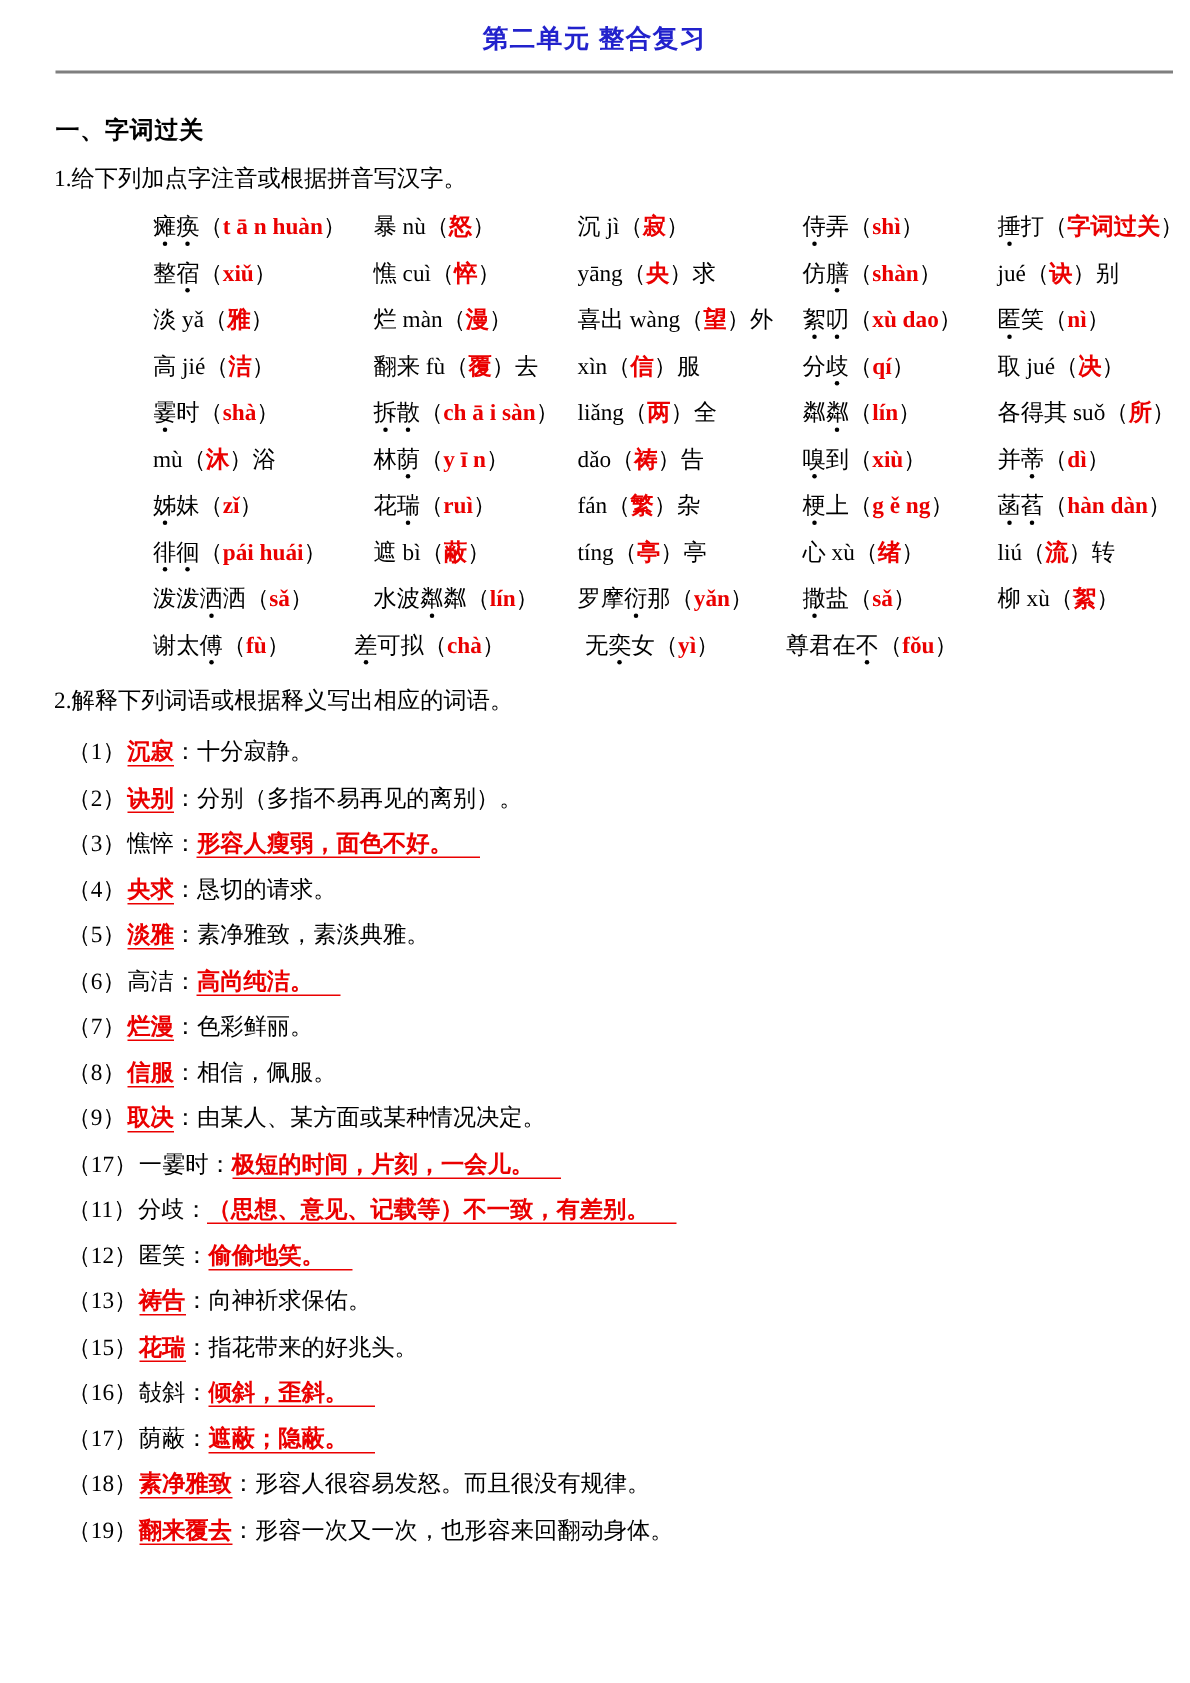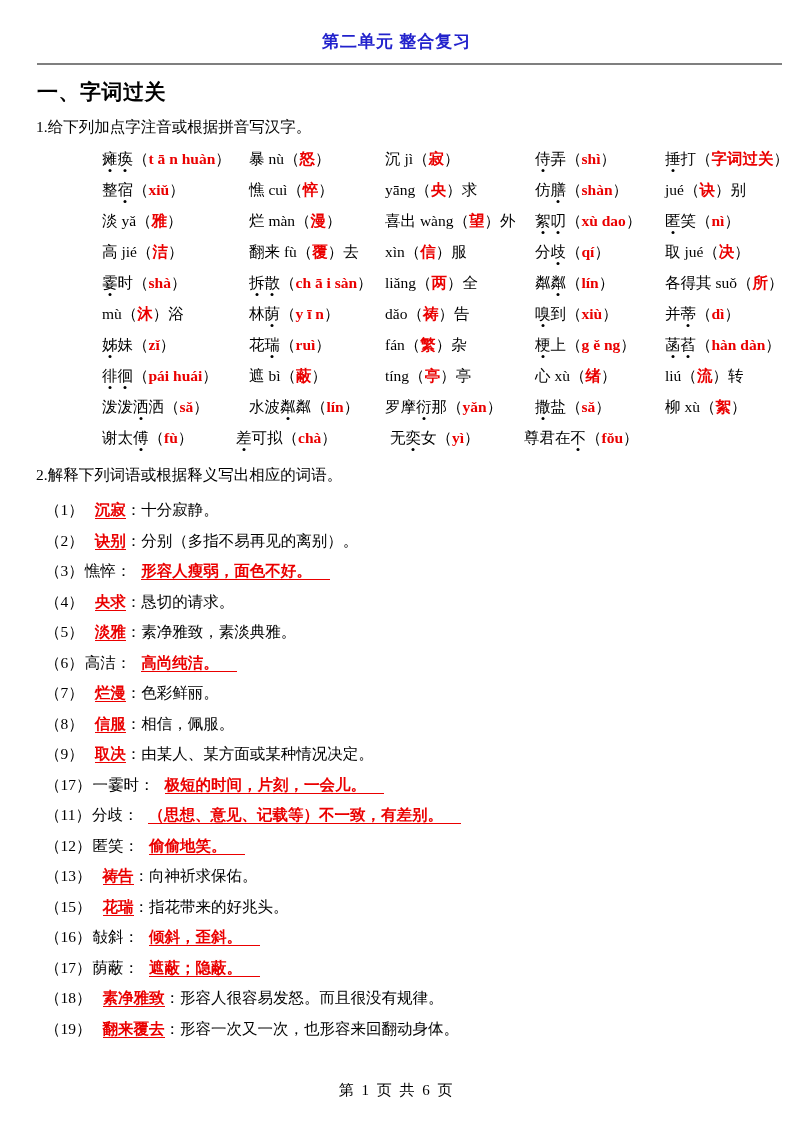--- a/index.html
+++ b/index.html
@@ -6,35 +6,35 @@
   .page{
     position:relative;
     width:793px;height:1122px;
     background:#ffffff;
     color:#000;
     font-family:"Liberation Serif","DejaVu Serif",serif;
     font-size:15.5px;
     overflow:hidden;
   }
   .doc-title{
-    padding-top:30px;
+    padding-top:14px;
     text-align:center;
     font-size:17px;
     font-weight:bold;
     color:var(--blue,#2222cc);
     letter-spacing:1px;
   }
   .rule{
     margin:10px 11px 0 37px;
     border-top:2px solid #7f7f7f;
     height:0;
   }
   .h1{
-    margin:13px 0 0 37px;
-    font-size:21px;
+    margin:28px 0 0 37px;
+    font-size:16px;
     font-weight:bold;
     letter-spacing:0.5px;
   }
   .q{
     margin:11px 0 0 36px;
     font-size:15.5px;
   }
   
   .grid{margin:6px 0 0 102px;width:718px;}
   .prow{
@@ -55,21 +55,21 @@
     width:3px;height:3px;border-radius:50%;
     background:#000;
   }
   
   .list{margin:9px 0 0 45px;}
   .ditem{
     height:30.5px;line-height:30.5px;
     white-space:nowrap;
   }
   .dnum{margin-right:1px;}
-  .red{color:var(--red,#ea0000);font-weight:bold;margin-left:10px;}
+  .red{color:var(--red,#ea0000);font-weight:bold;}
   .u{border-bottom:1.5px solid var(--red,#ea0000);}
   .udef{padding-right:18px;}
   .footer{
     position:absolute;bottom:22px;left:0;width:100%;
     text-align:center;font-size:15px;
     letter-spacing:2px;
   }
 </style>
 </head>
 <body>
@@ -168,14 +168,13 @@
       <div class="ditem"><span class="dnum">（11）</span><span class="term">分歧</span><span>：</span><span class="def red u udef">（思想、意见、记载等）不一致，有差别。</span></div>
       <div class="ditem"><span class="dnum">（12）</span><span class="term">匿笑</span><span>：</span><span class="def red u udef">偷偷地笑。</span></div>
       <div class="ditem"><span class="dnum">（13）</span><span class="term red u">祷告</span><span>：</span><span class="def">向神祈求保佑。</span></div>
       <div class="ditem"><span class="dnum">（15）</span><span class="term red u">花瑞</span><span>：</span><span class="def">指花带来的好兆头。</span></div>
       <div class="ditem"><span class="dnum">（16）</span><span class="term">敧斜</span><span>：</span><span class="def red u udef">倾斜，歪斜。</span></div>
       <div class="ditem"><span class="dnum">（17）</span><span class="term">荫蔽</span><span>：</span><span class="def red u udef">遮蔽；隐蔽。</span></div>
       <div class="ditem"><span class="dnum">（18）</span><span class="term red u">素净雅致</span><span>：</span><span class="def">形容人很容易发怒。而且很没有规律。</span></div>
       <div class="ditem"><span class="dnum">（19）</span><span class="term red u">翻来覆去</span><span>：</span><span class="def">形容一次又一次，也形容来回翻动身体。</span></div>
     </div>
 
-  <div class="footer">第 1 页 共 6 页</div>
 </div>
 
 </body></html>

